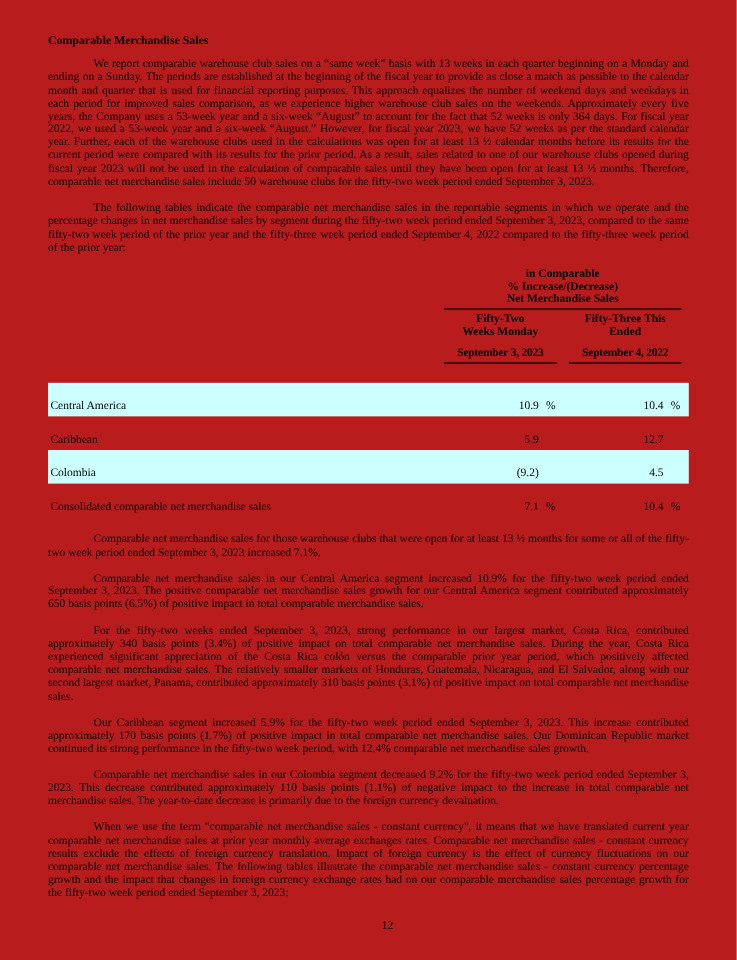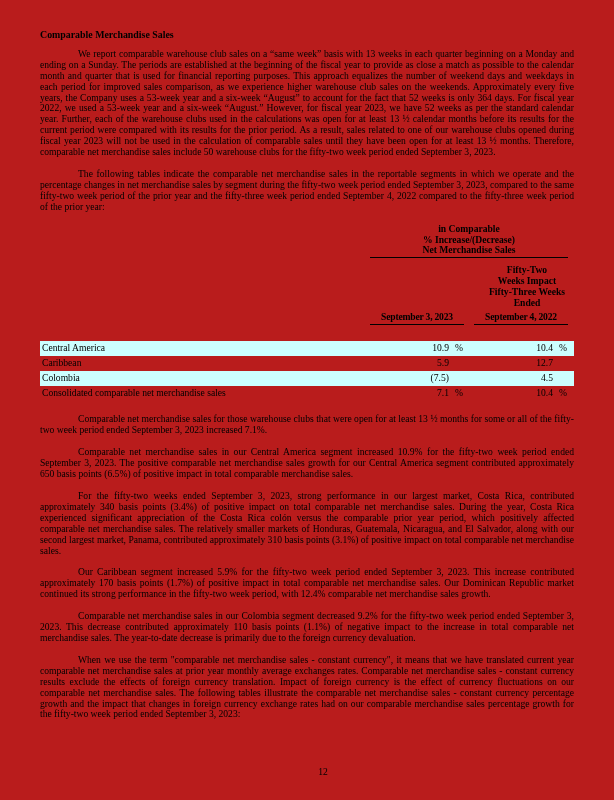--- a/index.html
+++ b/index.html
@@ -30,21 +30,21 @@
   .para:last-of-type { margin-bottom: 0; }
 
   
   .fin-table {
     margin: 4px 0 14px 0;
   }
   .t-row {
     display: flex;
     align-items: flex-end;
   }
-  .t-label { flex: 1; padding: 2px 0 2px 2px; }
+  .t-label { flex: 1; padding: 15px 0 2px 2px; }
   .t-num {
     width: 94px;
     display: flex;
     align-items: flex-end;
     padding: 2px 0;
   }
   .t-num .num { flex: 1; text-align: right; }
   .t-num .sfx { width: 14px; text-align: right; padding-right: 1px; }
   .t-gap { width: 10px; }
   .t-rightpad { width: 6px; }
@@ -57,21 +57,20 @@
     text-align: center;
     font-weight: bold;
     border-bottom: 1px solid #000;
     padding-bottom: 1px;
     margin-bottom: 3px;
   }
   .t-subhead {
     display: flex;
     align-items: flex-end;
     margin-bottom: 3px;
-    flex-direction: column;
   }
   .t-period {
     width: 94px;
     text-align: center;
     font-weight: bold;
   }
   .t-daterow {
     display: flex;
     align-items: flex-end;
     margin-bottom: 16px;
@@ -114,25 +113,25 @@
         <div>% Increase/(Decrease)</div>
         <div>Net Merchandise Sales</div>
       </div>
       <div class="t-rightpad"></div>
     </div>
 
     <div class="t-subhead">
       <div class="t-label"></div>
       <div class="t-period">
         <div>Fifty-Two</div>
-        <div>Weeks Impact</div>
+        <div>Weeks Monday</div>
       </div>
       <div class="t-gap"></div>
       <div class="t-period">
-        <div>Fifty-Three Weeks</div>
+        <div>Fifty-Three This</div>
         <div>Ended</div>
       </div>
       <div class="t-rightpad"></div>
     </div>
 
     <div class="t-daterow">
       <div class="t-label"></div>
       <div class="t-date wide">September 3, 2023</div>
       <div class="t-gap"></div>
       <div class="t-date wide">September 4, 2022</div>
@@ -163,21 +162,21 @@
       <div class="t-num">
           <span class="num">12.7</span>
           <span class="sfx"></span>
         </div>
       <div class="t-rightpad"></div>
     </div>
 
     <div class="t-row row-hl">
       <div class="t-label">Colombia</div>
       <div class="t-num">
-          <span class="num">(7.5)</span>
+          <span class="num">(9.2)</span>
           <span class="sfx"></span>
         </div>
       <div class="t-gap"></div>
       <div class="t-num">
           <span class="num">4.5</span>
           <span class="sfx"></span>
         </div>
       <div class="t-rightpad"></div>
     </div>
 

